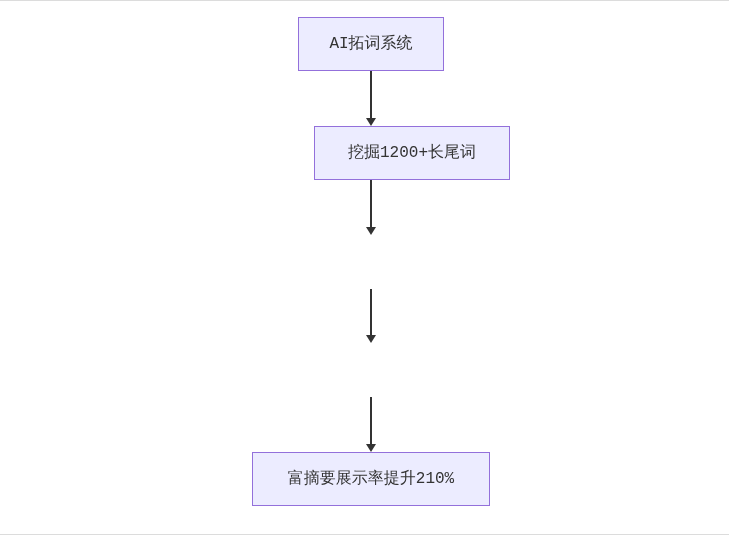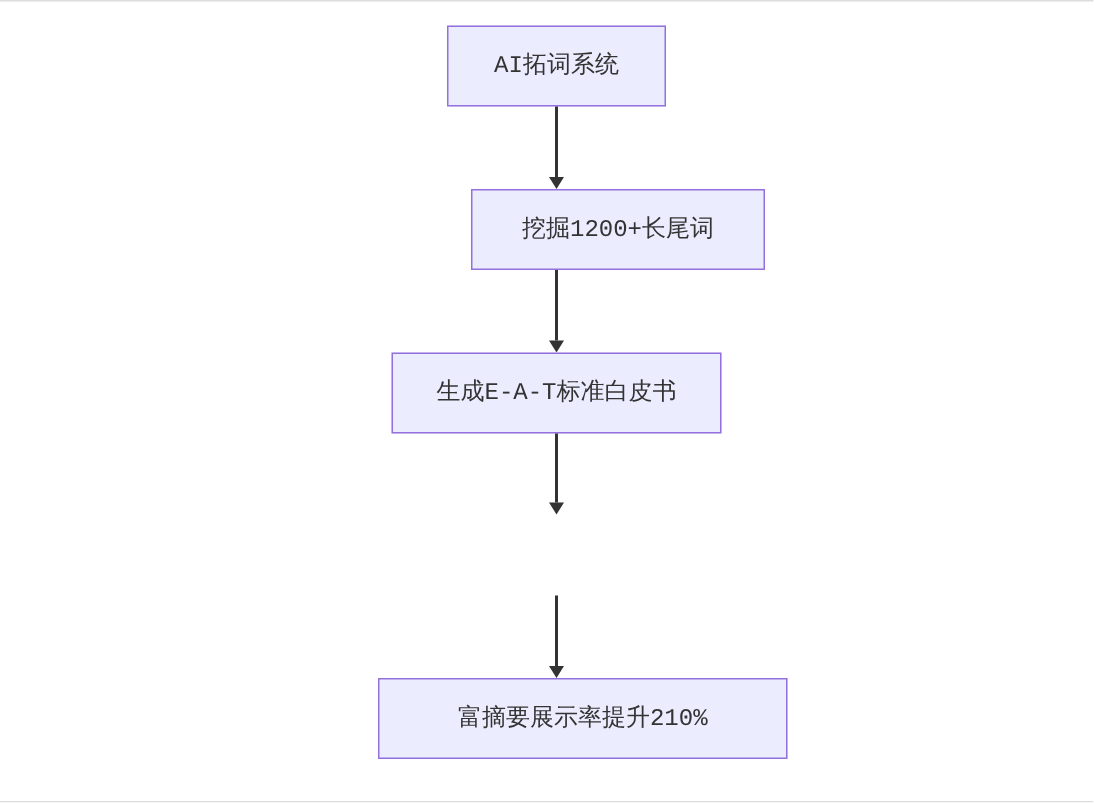--- a/index.html
+++ b/index.html
@@ -27,21 +27,21 @@
     color: #333333;
     font-size: 16px;
     line-height: 1;
     white-space: nowrap;
   }
 
   .n1 { left: 298px; top: 16px;  width: 146px; }
   .n2 { left: 273px; top: 125px; width: 196px; margin-left: 41px; }
   .n3 { left: 261px; top: 234px; width: 220px; }
   .n4 { left: 264px; top: 342px; width: 214px; }
-  .n5 { left: 252px; top: 451px; width: 273px; }
+  .n5 { left: 252px; top: 451px; width: 238px; }
 
   .arrow {
     position: absolute;
     left: 366px;
     width: 10px;
     display: flex;
     flex-direction: column;
     align-items: center;
   }
   .a1 { top: 70px;  height: 55px; }
@@ -78,23 +78,20 @@
 
   <div class="node n2">
     <span>挖掘1200+长尾词</span>
   </div>
 
   <div class="arrow a2">
     <div class="line"></div>
     <div class="head"></div>
   </div>
 
-  <div class="node n3">
-    <span>生成E-A-T标准白皮书</span>
-  </div>
 
   <div class="arrow a3">
     <div class="line"></div>
     <div class="head"></div>
   </div>
 
 
   <div class="arrow a4">
     <div class="line"></div>
     <div class="head"></div>

